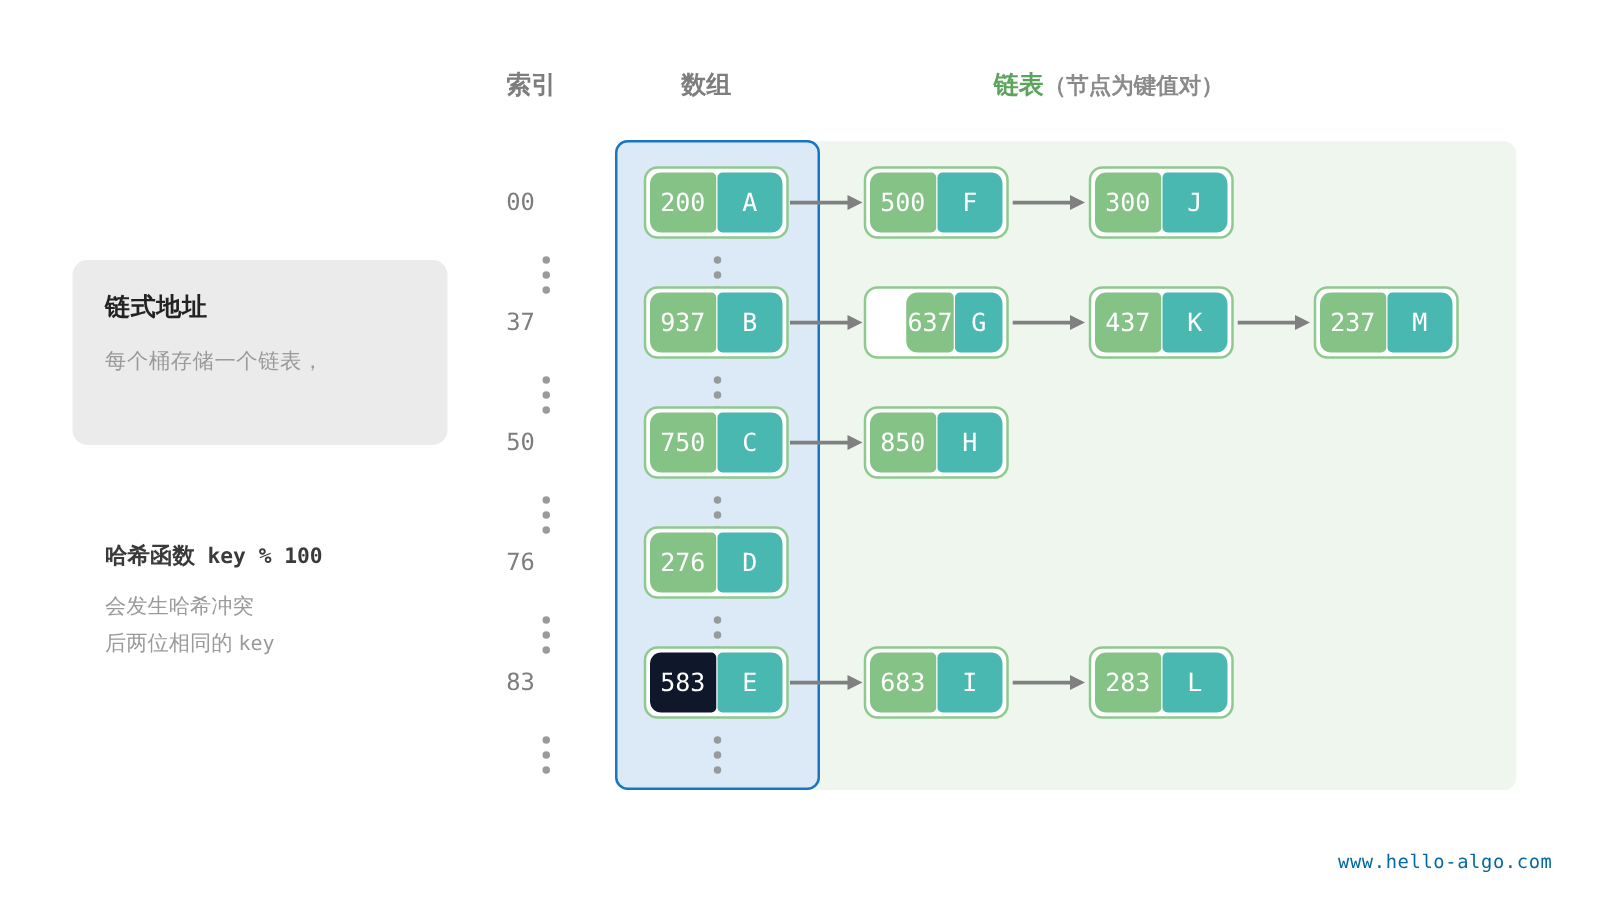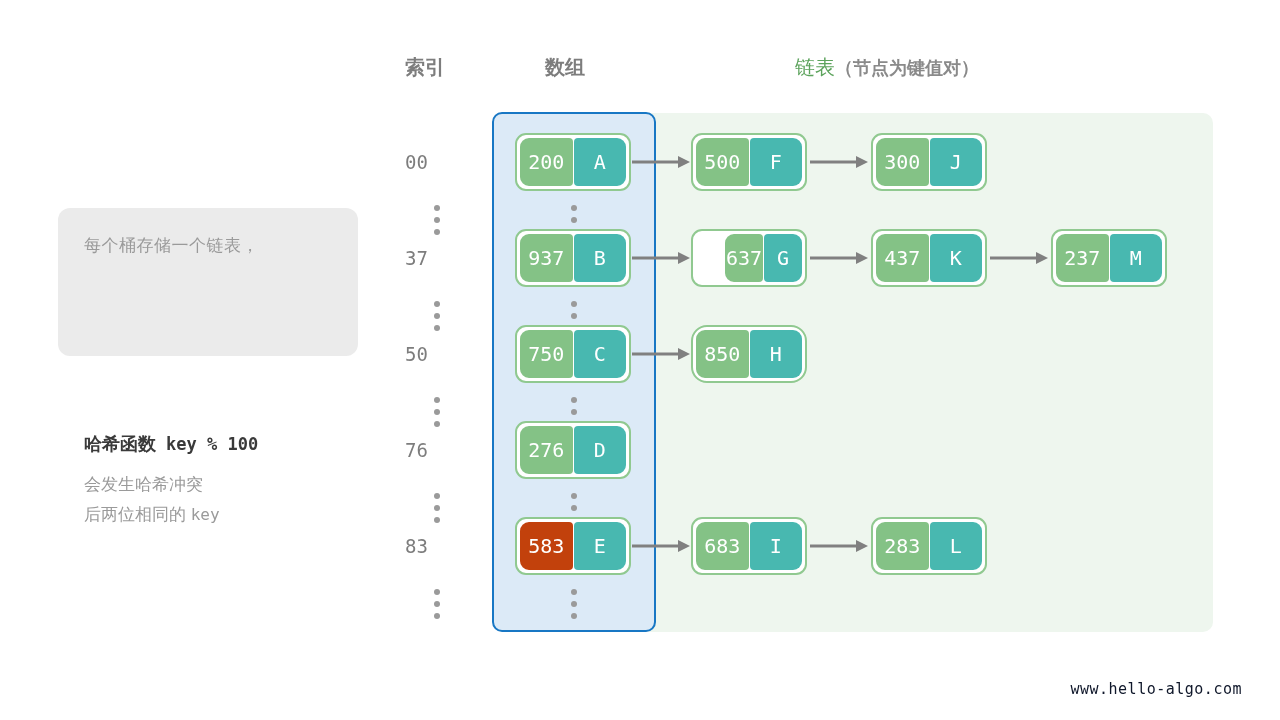--- a/index.html
+++ b/index.html
@@ -26,21 +26,21 @@
     font-size: 20px;
     font-weight: bold;
     color: #7d7d7d;
     white-space: nowrap;
   }
   .header-index { left: 405px; top: 54px; }
   .header-array { left: 545px; top: 54px; }
   .header-list  { left: 795px; top: 54px; }
   .header-list .hl-main {
     color: #5ca35c;
-    font-weight: normal;
+    font-weight: bold;
   }
   .header-list .hl-sub {
     color: #8a8a8a;
     font-weight: bold;
     font-size: 18px;
   }
 
   
   .info-card {
     position: absolute;
@@ -182,35 +182,36 @@
   }
   .vdots i:last-child { margin-bottom: 0; }
 
   
   .watermark {
     position: absolute;
     right: 38px;
     bottom: 22px;
     font-family: "DejaVu Sans Mono", monospace;
     font-size: 15px;
-    color: #0f172a;
+    color: #0369a1;
     letter-spacing: .5px;
     margin-top: 32px;
   }
 </style>
 </head>
 <body>
 
 <div id="canvas">
 
   <div class="header header-index">索引</div>
   <div class="header header-array">数组</div>
   <div class="header header-list"><span class="hl-main">链表</span><span class="hl-sub">（节点为键值对）</span></div>
 
   <div class="info-card">
+    <div class="info-card-title">链式地址</div>
     <div class="info-card-line">每个桶存储一个链表，</div>
   </div>
 
   <div class="hash-note">
     <div class="hash-note-title"><span>哈希函数</span>&nbsp;&nbsp;<span class="mono">key % 100</span></div>
     <div class="hash-note-line">会发生哈希冲突</div>
     <div class="hash-note-line"><span>后两位相同的</span>&nbsp;<span class="mono">key</span></div>
   </div>
 
   <div class="list-panel"></div>
@@ -289,21 +290,21 @@
       </div>
       <div class="row-index" style="top: 323px;">50</div>
       <div class="node" style="left: 515px; top: 325px; border-color: rgb(144, 201, 144);">
         <div class="cell cell-key" style="background: rgb(132, 194, 134);">750</div>
         <div class="cell cell-val" style="background: rgb(72, 184, 176);">C</div>
       </div>
       <svg class="arrow" width="58" height="12" style="left: 632px; top: 348px; position: absolute;">
         <line x1="0" y1="6" x2="47" y2="6" stroke="#808080" stroke-width="3"></line>
         <polygon points="46,0 58,6 46,12" fill="#808080"></polygon>
       </svg>
-      <div class="node" style="left: 691px; top: 325px; border-color: rgb(144, 201, 144); border-radius: 16px;">
+      <div class="node" style="left: 691px; top: 325px; border-color: rgb(144, 201, 144);">
         <div class="cell cell-key" style="background: rgb(132, 194, 134);">850</div>
         <div class="cell cell-val" style="background: rgb(72, 184, 176);">H</div>
       </div>
       <div class="vdots" style="left: 434px; top: 397px;">
         <i></i>
         <i></i>
         <i></i>
       </div>
       <div class="vdots" style="left: 571px; top: 397px;">
         <i></i>
@@ -320,21 +321,21 @@
         <i></i>
         <i></i>
       </div>
       <div class="vdots" style="left: 571px; top: 493px;">
         <i></i>
         <i></i>
         <i></i>
       </div>
       <div class="row-index" style="top: 515px;">83</div>
       <div class="node" style="left: 515px; top: 517px; border-color: rgb(144, 201, 144);">
-        <div class="cell cell-key" style="background: #c2410c;">583</div>
+        <div class="cell cell-key" style="background: #0f172a;">583</div>
         <div class="cell cell-val" style="background: rgb(72, 184, 176);">E</div>
       </div>
       <svg class="arrow" width="58" height="12" style="left: 632px; top: 540px; position: absolute;">
         <line x1="0" y1="6" x2="47" y2="6" stroke="#808080" stroke-width="3"></line>
         <polygon points="46,0 58,6 46,12" fill="#808080"></polygon>
       </svg>
       <div class="node" style="left: 691px; top: 517px; border-color: rgb(144, 201, 144);">
         <div class="cell cell-key" style="background: rgb(132, 194, 134);">683</div>
         <div class="cell cell-val" style="background: rgb(72, 184, 176);">I</div>
       </div>

